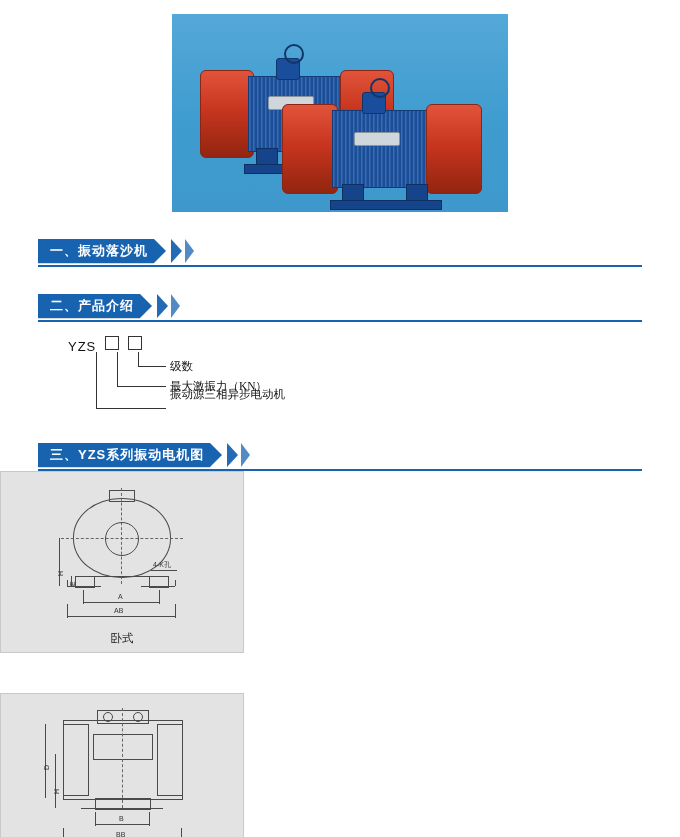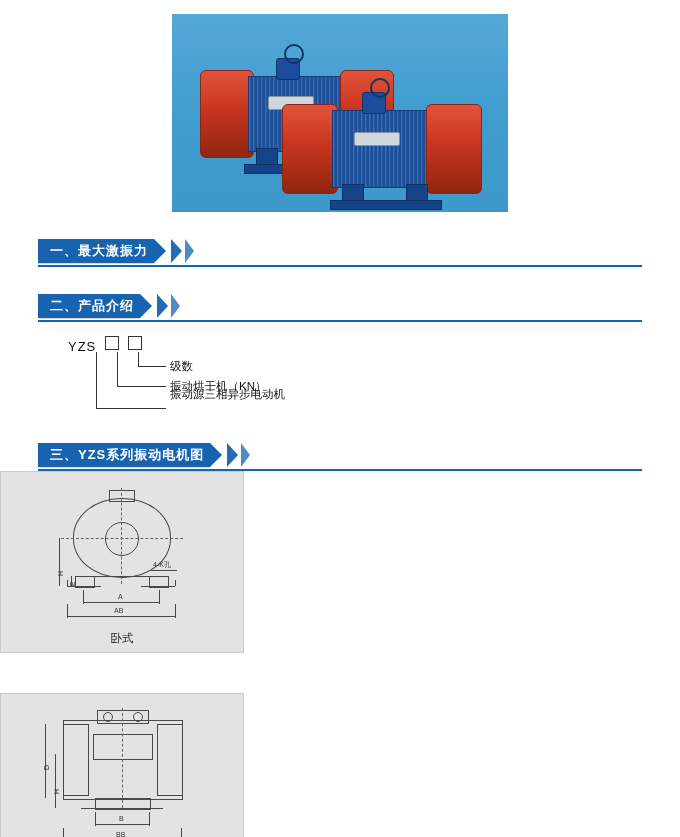--- a/index.html
+++ b/index.html
@@ -171,20 +171,21 @@
     position: absolute;
     background: #333;
   }
   .v-line { width: 1px; }
   .h-line { height: 1px; }
   .leader-label {
     position: absolute;
     font-size: 11.5px;
     color: #111;
     white-space: nowrap;
+    font-family: Liberation Serif, serif;
   }
   
   .draw-row {
     display: flex;
     justify-content: center;
     gap: 40px;
     margin-top: 0;
     flex-direction: column;
   }
   .draw-panel {
@@ -269,21 +270,21 @@
       <div class="m-foot" style="left:170px; top:170px; width:20px; height:22px;"></div>
       <div class="m-foot" style="left:234px; top:170px; width:20px; height:22px;"></div>
       <div class="m-foot" style="left:158px; top:186px; width:110px; height:8px;"></div>
     </div>
   </div>
 
   <div style="margin-top:26px;">
     <div class="sec-head">
       <div class="band">
         <span>一、</span>
-          <span>最大激振力</span>
+          <span>振动落沙机</span>
       </div>
       <div class="chev"></div>
       <div class="chev small"></div>
     </div>
     <div class="sec-underline"></div>
   </div>
 
 
   <div style="margin-top:26px;">
     <div class="sec-head">
@@ -301,21 +302,21 @@
     <div class="model-code">
       <span>YZS</span><span class="sq"></span><span class="sq"></span>
     </div>
 
     <div class="leader v-line" style="left:138px; top:16px; height:14px;"></div>
     <div class="leader h-line" style="left:138px; top:30px; width:28px;"></div>
     <div class="leader-label" style="left:170px; top:23px;">级数</div>
 
     <div class="leader v-line" style="left:117px; top:16px; height:34px;"></div>
     <div class="leader h-line" style="left:117px; top:50px; width:49px;"></div>
-    <div class="leader-label" style="left:170px; top:43px;">振动烘干机（KN）</div>
+    <div class="leader-label" style="left:170px; top:43px;">最大激振力（KN）</div>
 
     <div class="leader v-line" style="left:96px; top:16px; height:56px;"></div>
     <div class="leader h-line" style="left:96px; top:72px; width:70px;"></div>
     <div class="leader-label" style="left:170px; top:51px;">振动源三相异步电动机</div>
   </div>
 
   <div style="margin-top:16px;">
     <div class="sec-head">
       <div class="band">
         <span>三、</span>

